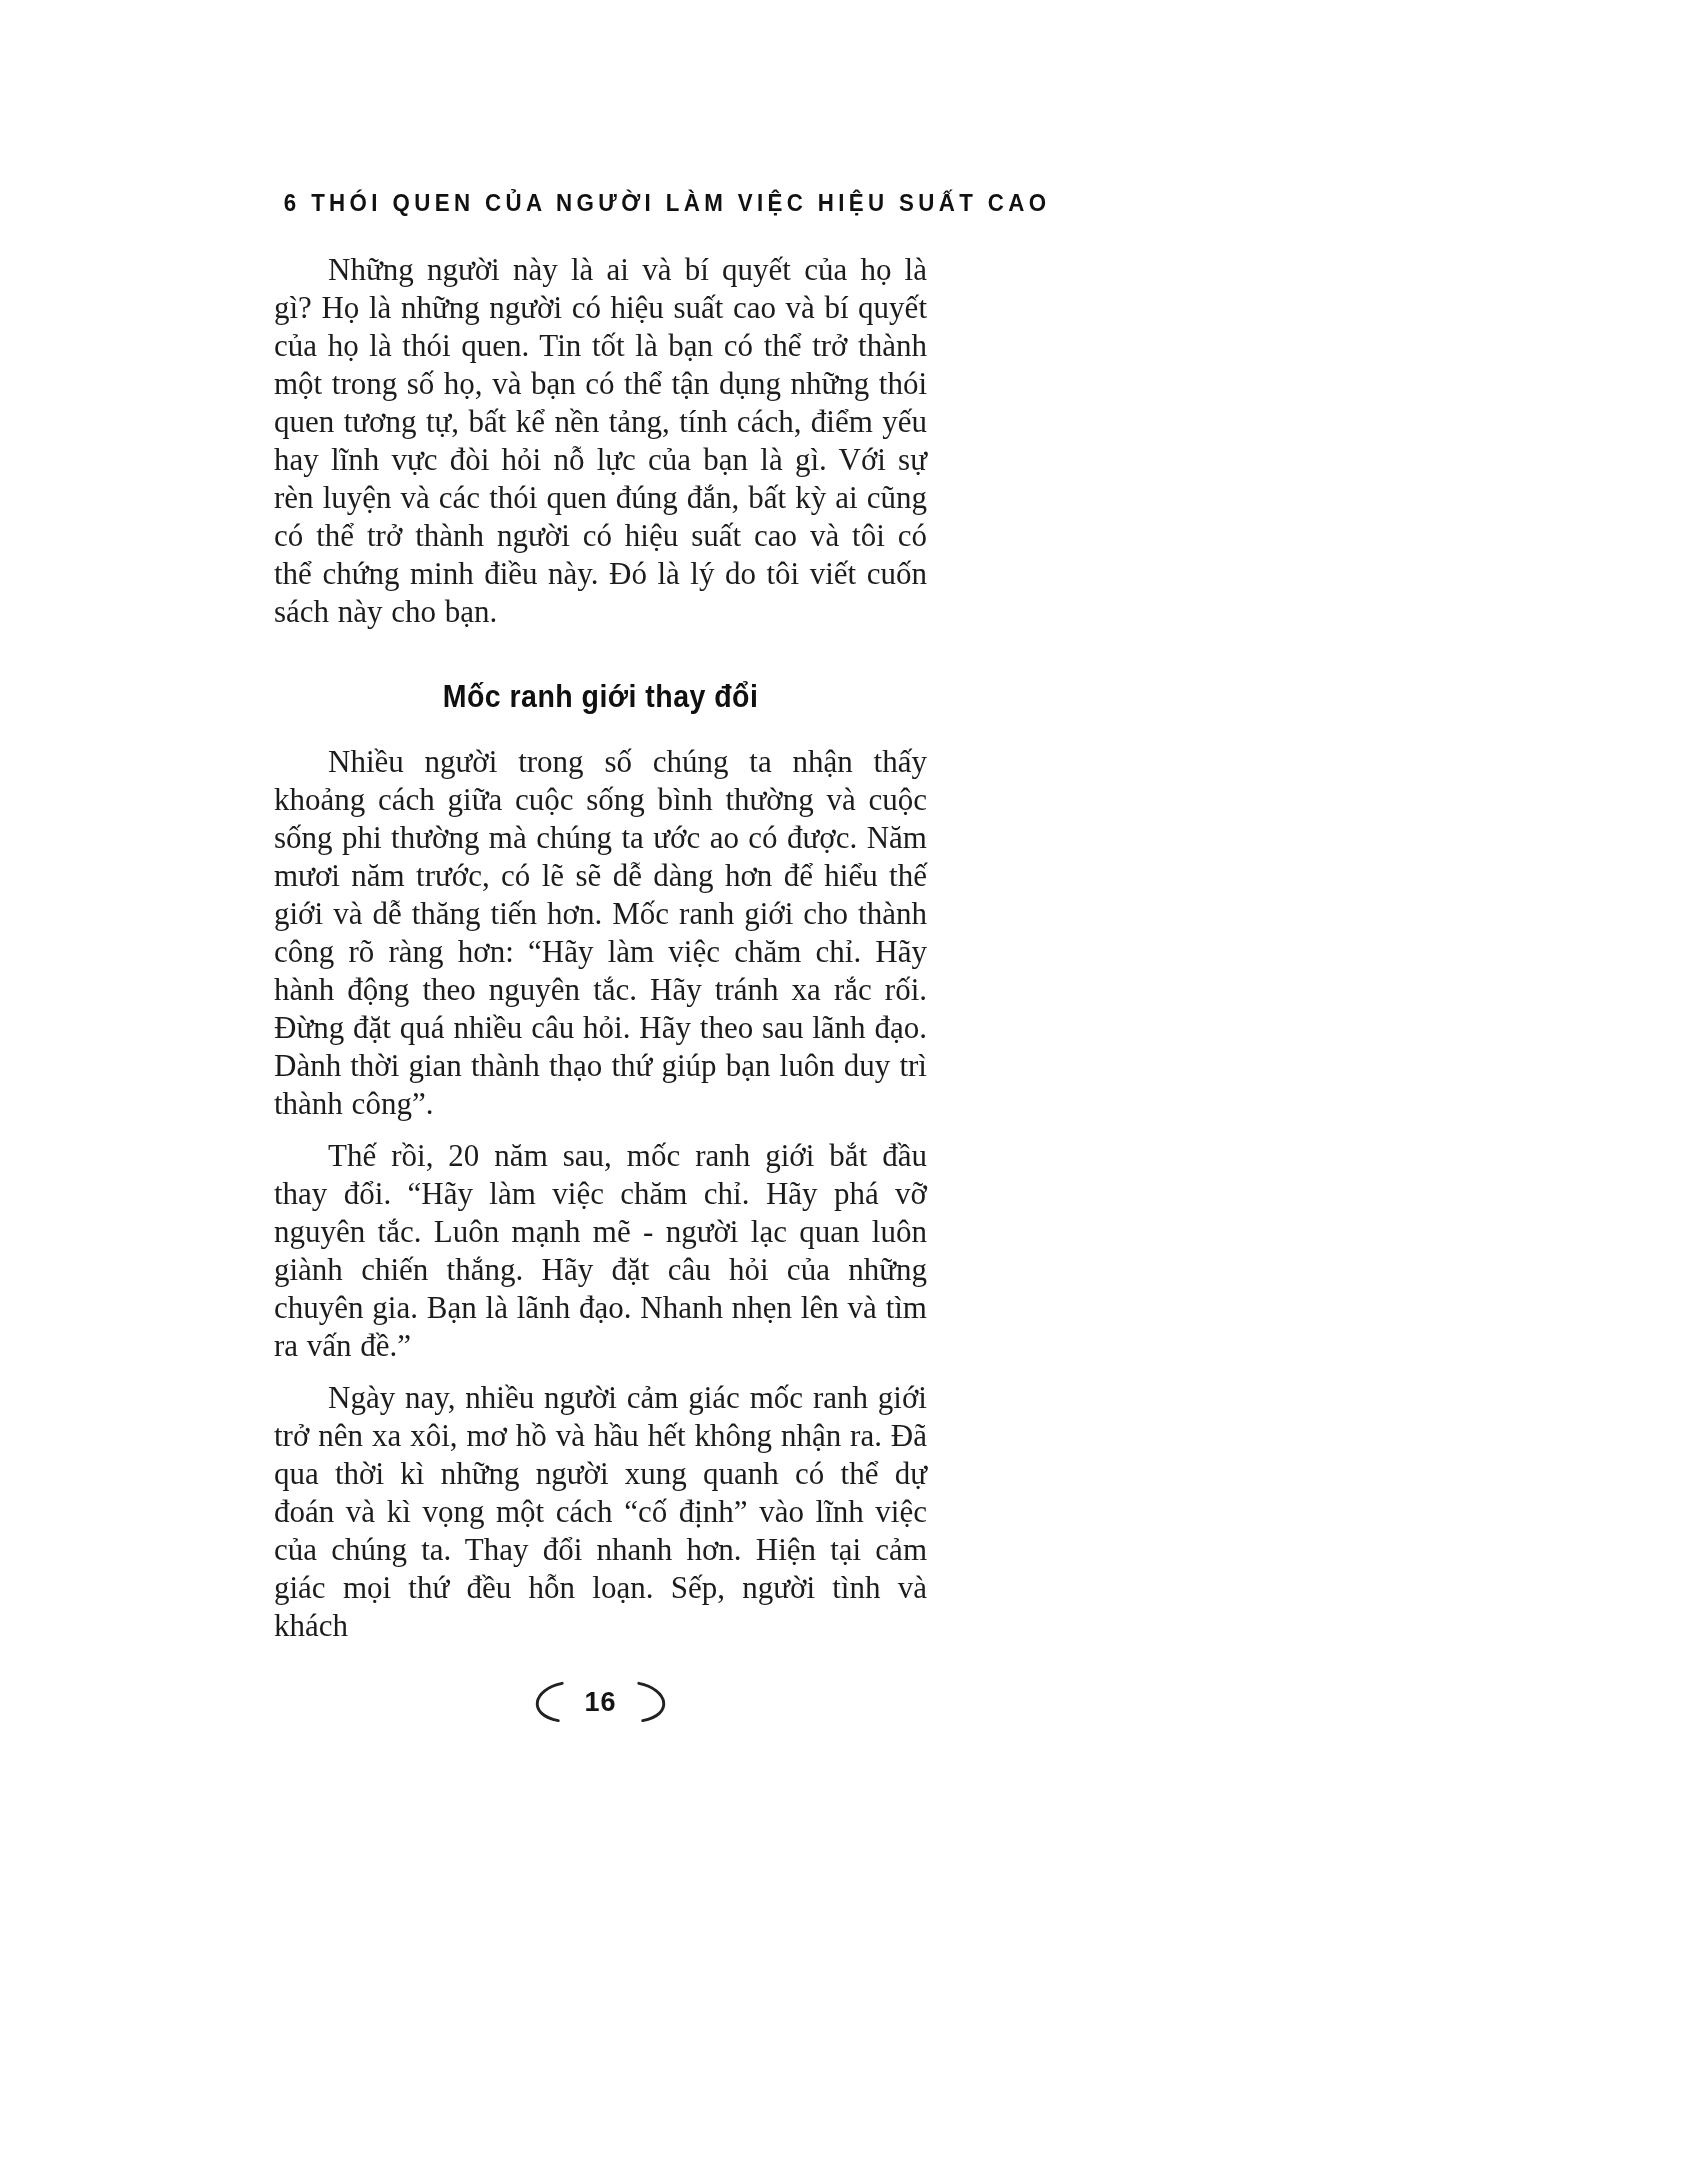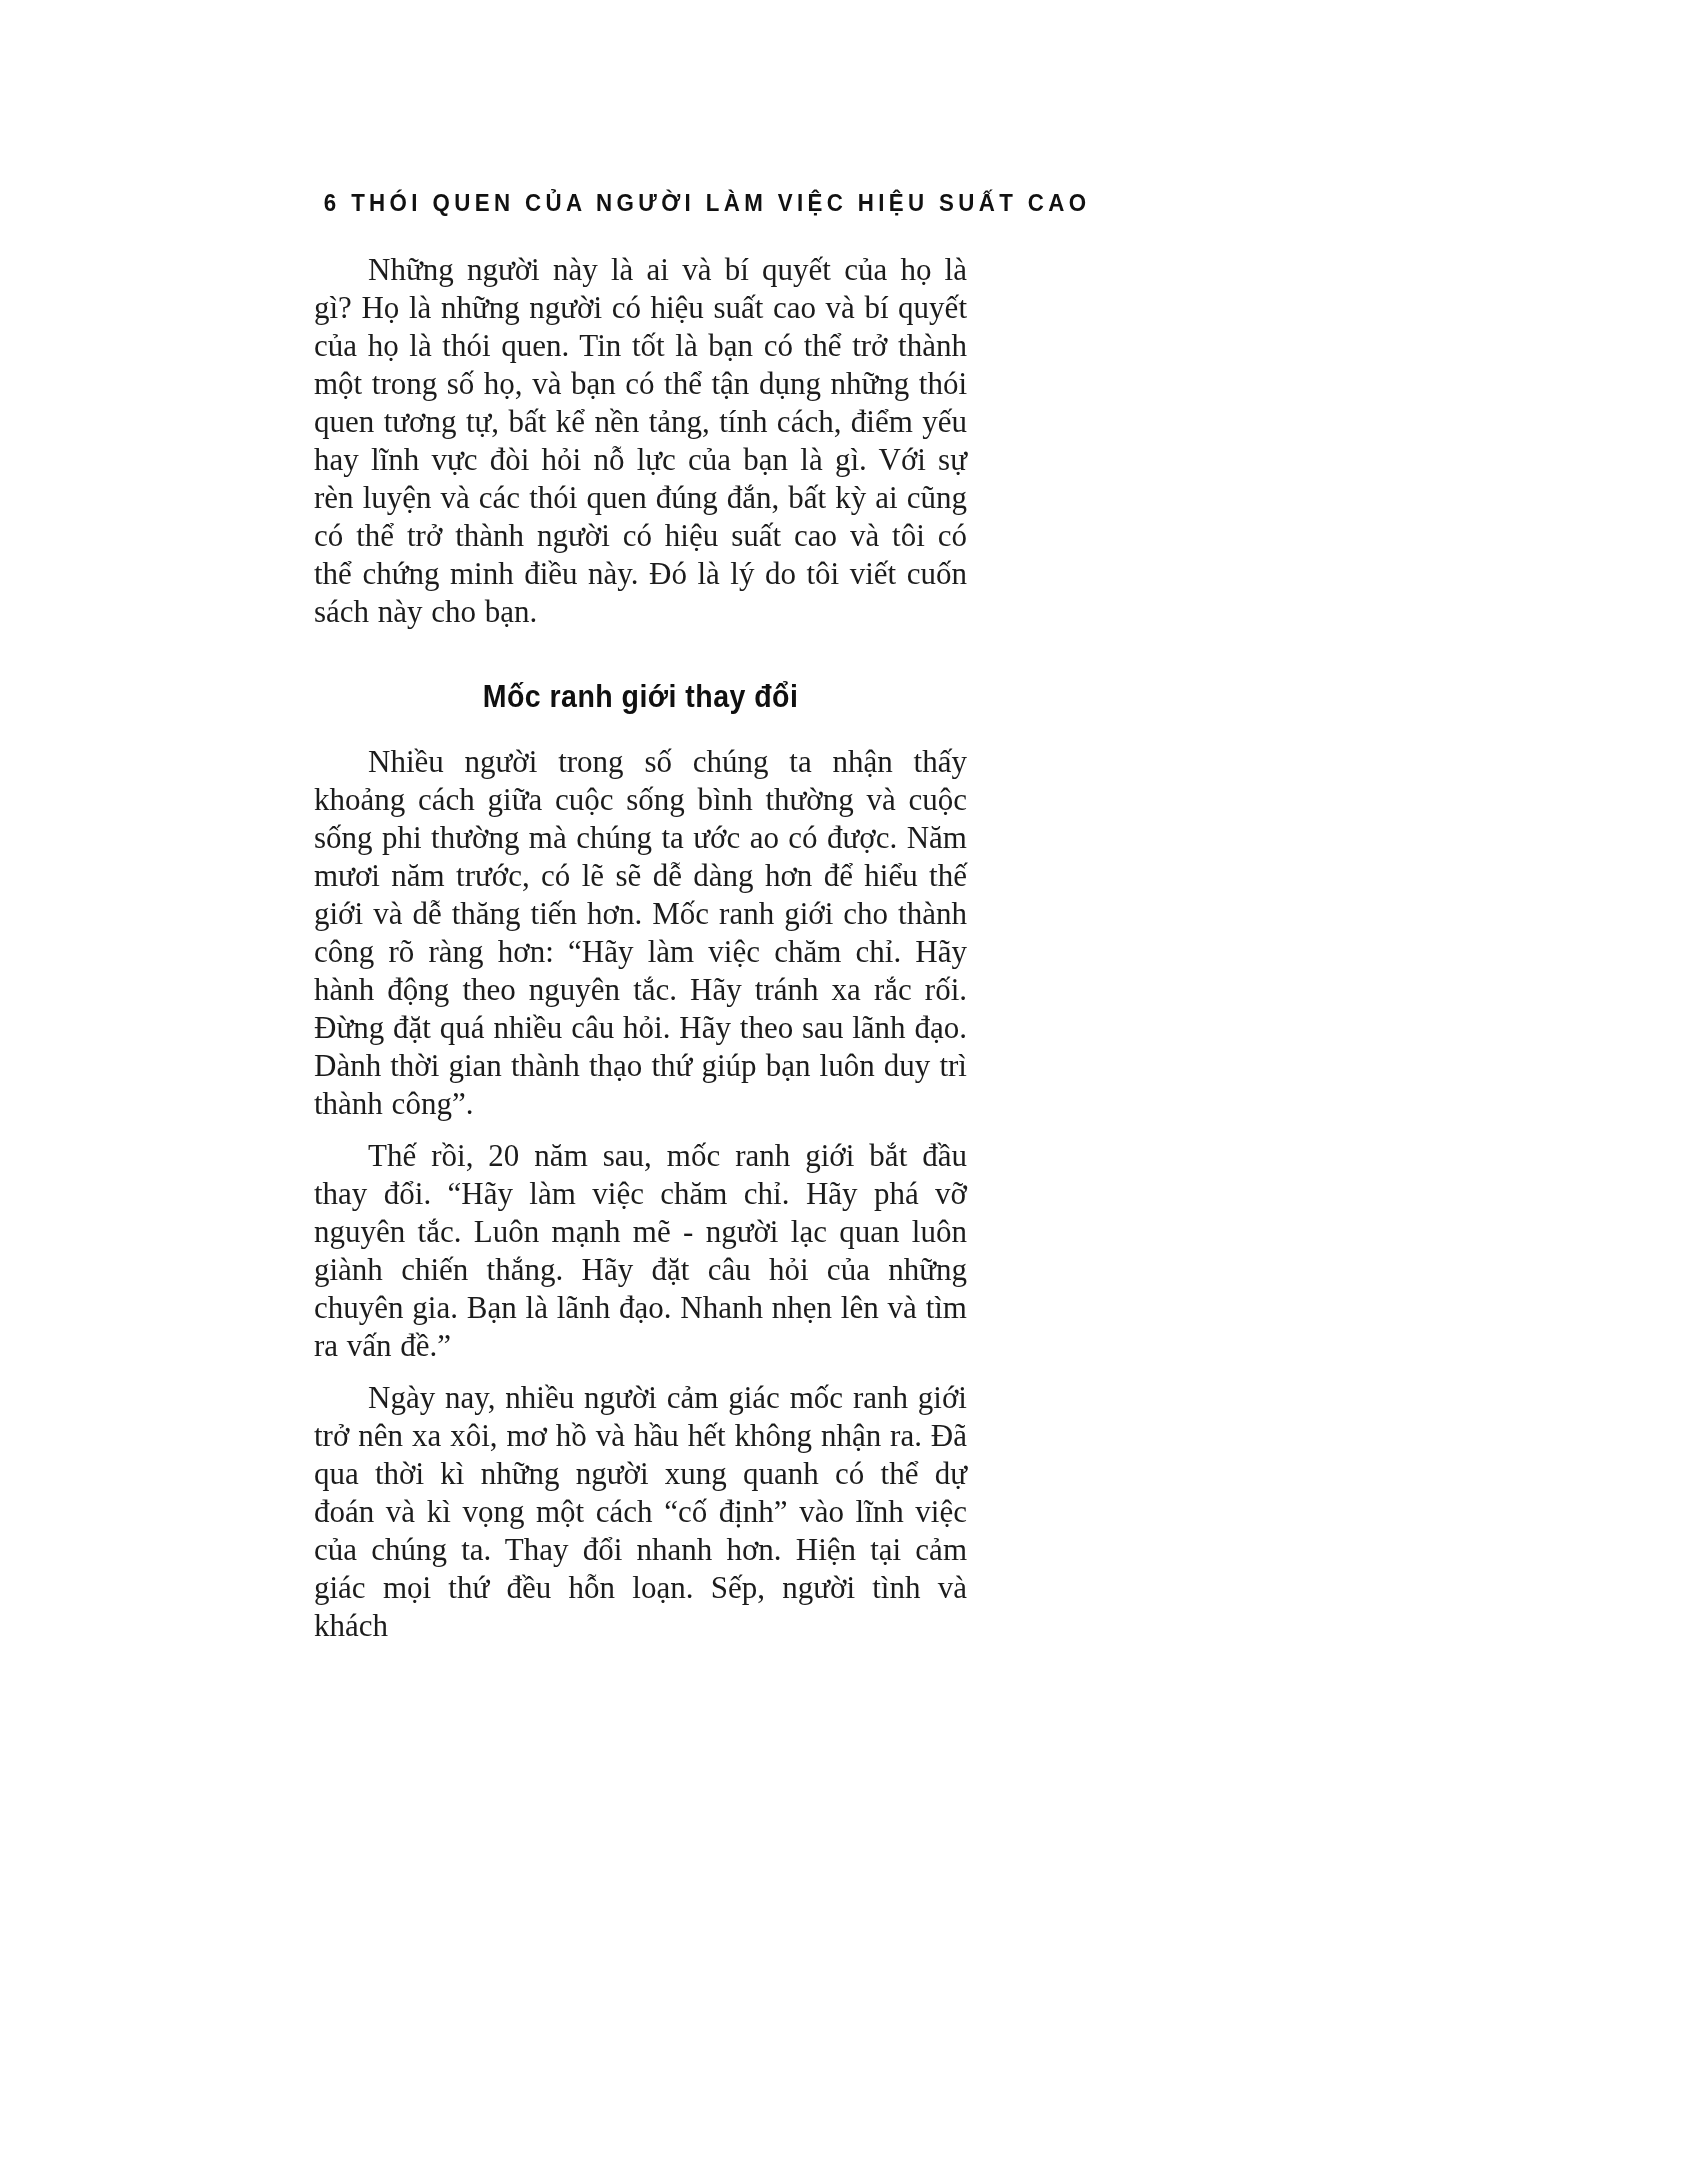--- a/index.html
+++ b/index.html
@@ -14,21 +14,20 @@
     background: #ffffff;
     overflow: hidden;
     font-family: "Liberation Serif", "DejaVu Serif", serif;
     color: #1c1c1c;
   }
   .content {
     position: absolute;
     left: 274px;
     top: 190px;
     width: 653px;
-    margin-left: 40px;
   }
   .running-header {
     font-family: "Liberation Sans", "DejaVu Sans", sans-serif;
     font-weight: 700;
     font-size: 23px;
     letter-spacing: 4.5px;
     text-align: center;
     color: #111111;
     transform: scaleX(0.97);
     transform-origin: center;
@@ -85,16 +84,25 @@
     <p class="body-par">Những người này là ai và bí quyết của họ là gì? Họ là những người có hiệu suất cao và bí quyết của họ là thói quen. Tin tốt là bạn có thể trở thành một trong số họ, và bạn có thể tận dụng những thói quen tương tự, bất kể nền tảng, tính cách, điểm yếu hay lĩnh vực đòi hỏi nỗ lực của bạn là gì. Với sự rèn luyện và các thói quen đúng đắn, bất kỳ ai cũng có thể trở thành người có hiệu suất cao và tôi có thể chứng minh điều này. Đó là lý do tôi viết cuốn sách này cho bạn.</p>
 
     <h2 class="section-heading">Mốc ranh giới thay đổi</h2>
 
     <p class="body-par">Nhiều người trong số chúng ta nhận thấy khoảng cách giữa cuộc sống bình thường và cuộc sống phi thường mà chúng ta ước ao có được. Năm mươi năm trước, có lẽ sẽ dễ dàng hơn để hiểu thế giới và dễ thăng tiến hơn. Mốc ranh giới cho thành công rõ ràng hơn: “Hãy làm việc chăm chỉ. Hãy hành động theo nguyên tắc. Hãy tránh xa rắc rối. Đừng đặt quá nhiều câu hỏi. Hãy theo sau lãnh đạo. Dành thời gian thành thạo thứ giúp bạn luôn duy trì thành công”.</p>
 
     <p class="body-par">Thế rồi, 20 năm sau, mốc ranh giới bắt đầu thay đổi. “Hãy làm việc chăm chỉ. Hãy phá vỡ nguyên tắc. Luôn mạnh mẽ - người lạc quan luôn giành chiến thắng. Hãy đặt câu hỏi của những chuyên gia. Bạn là lãnh đạo. Nhanh nhẹn lên và tìm ra vấn đề.”</p>
 
     <p class="body-par">Ngày nay, nhiều người cảm giác mốc ranh giới trở nên xa xôi, mơ hồ và hầu hết không nhận ra. Đã qua thời kì những người xung quanh có thể dự đoán và kì vọng một cách “cố định” vào lĩnh việc của chúng ta. Thay đổi nhanh hơn. Hiện tại cảm giác mọi thứ đều hỗn loạn. Sếp, người tình và khách</p>
 
+    <div class="page-number-wrap">
+      <svg class="arc" width="51" height="42" viewBox="0 0 52 42">
+        <path d="M44 2 C 14 8, 8 34, 40 40" fill="none" stroke="#222222" stroke-width="3" stroke-linecap="round"></path>
+      </svg>
+      <span class="page-number">16</span>
+      <svg class="arc" width="51" height="42" viewBox="0 0 52 42">
+        <path d="M8 2 C 38 8, 44 34, 12 40" fill="none" stroke="#222222" stroke-width="3" stroke-linecap="round"></path>
+      </svg>
+    </div>
 
   </div>
 </div>
 
 
 </body></html>

